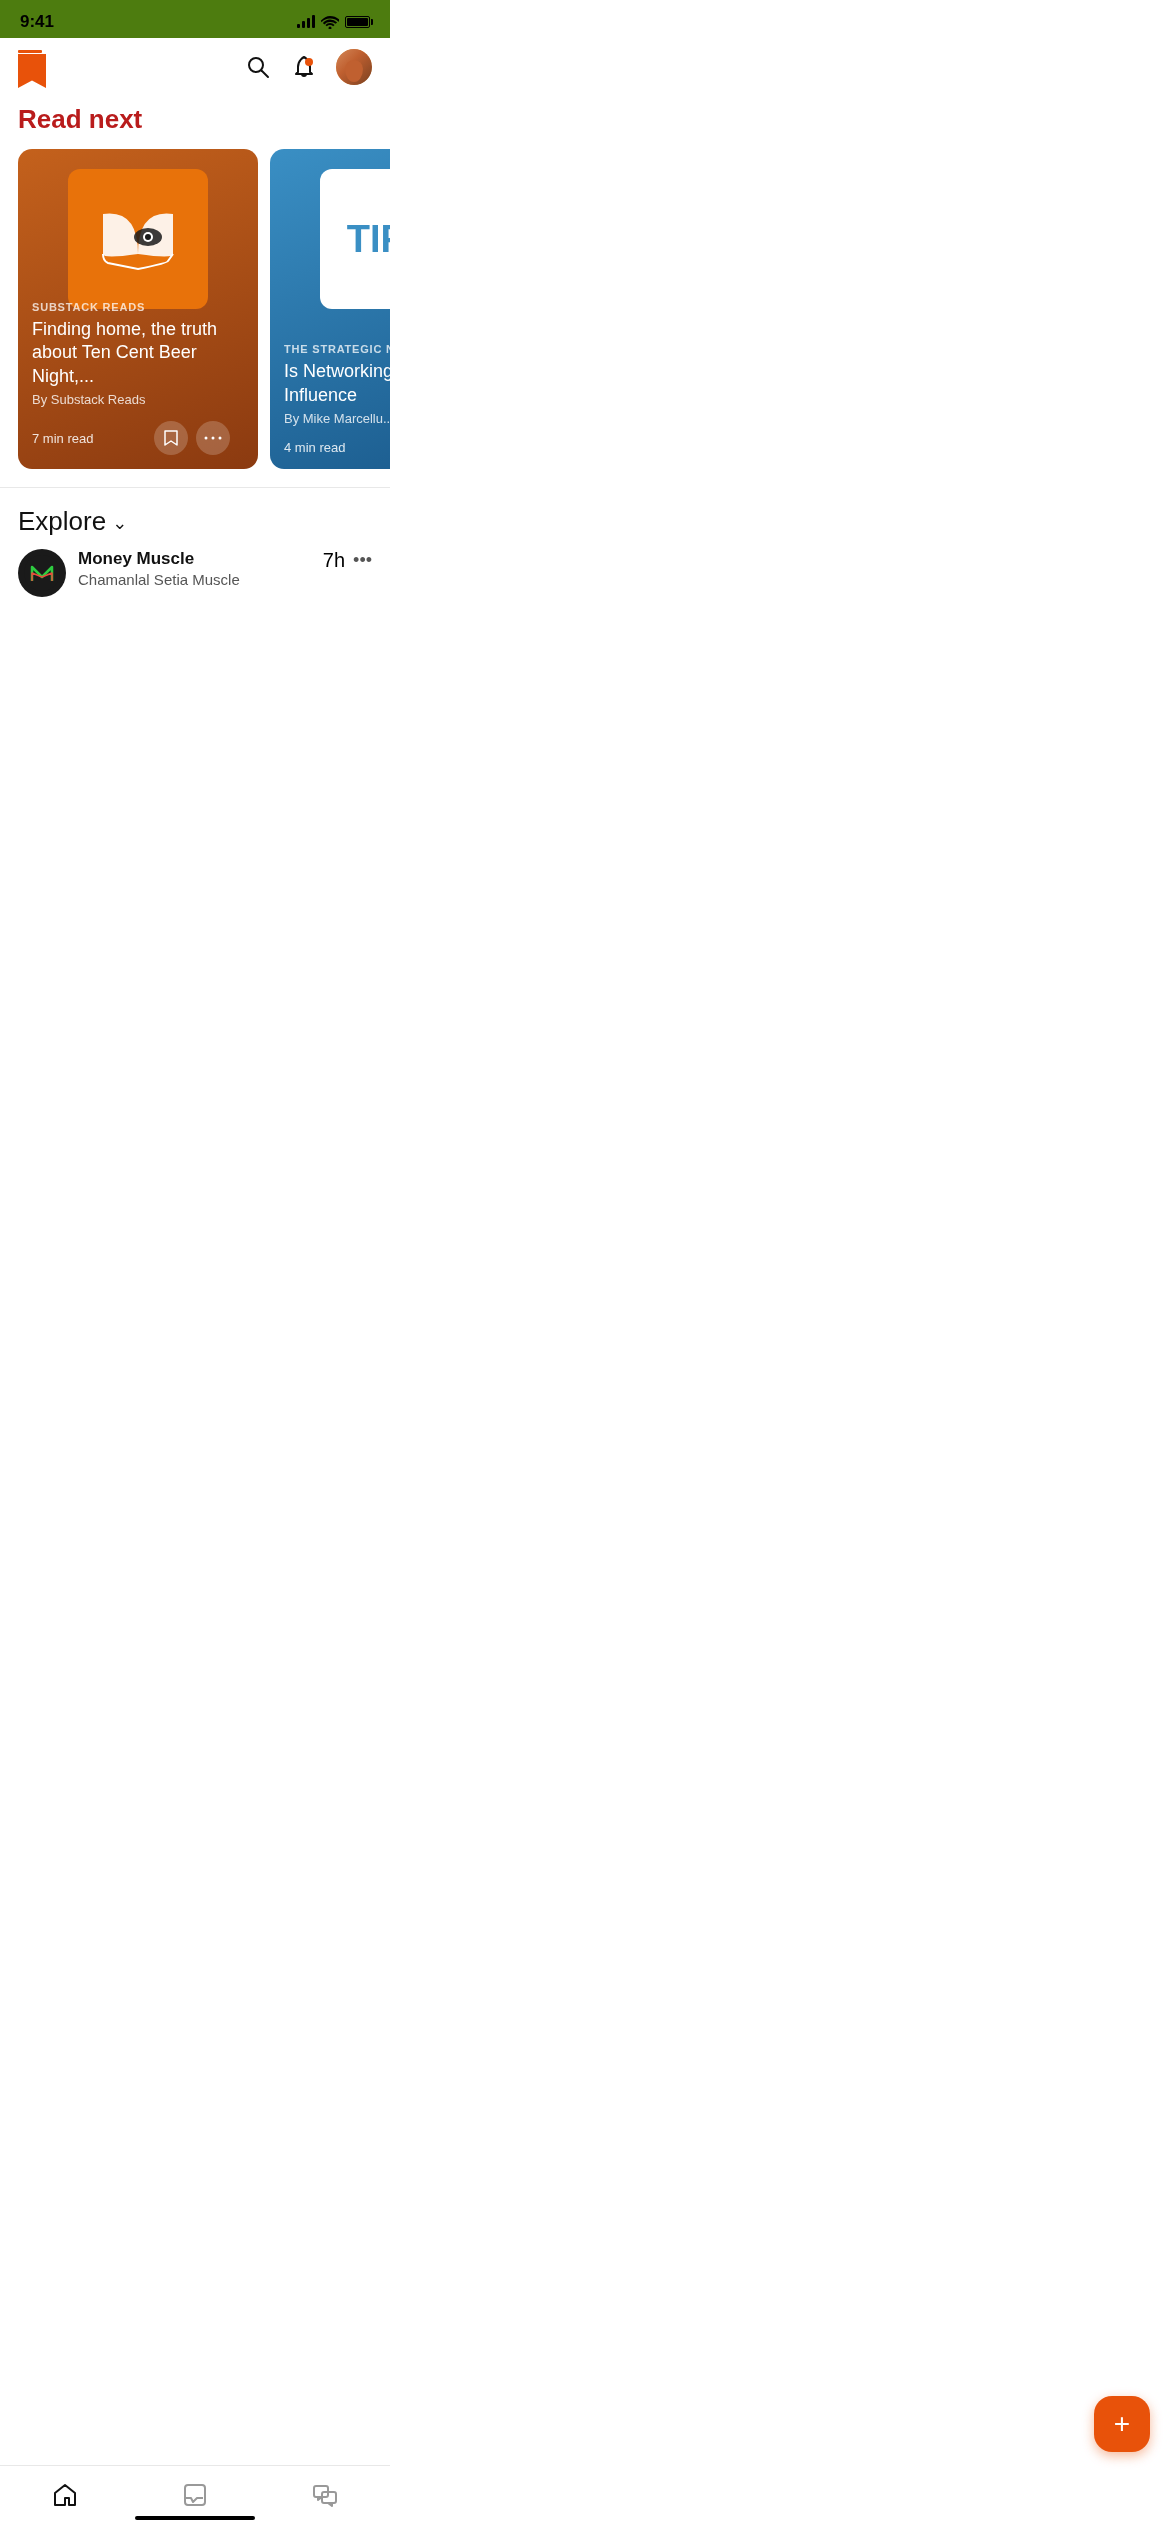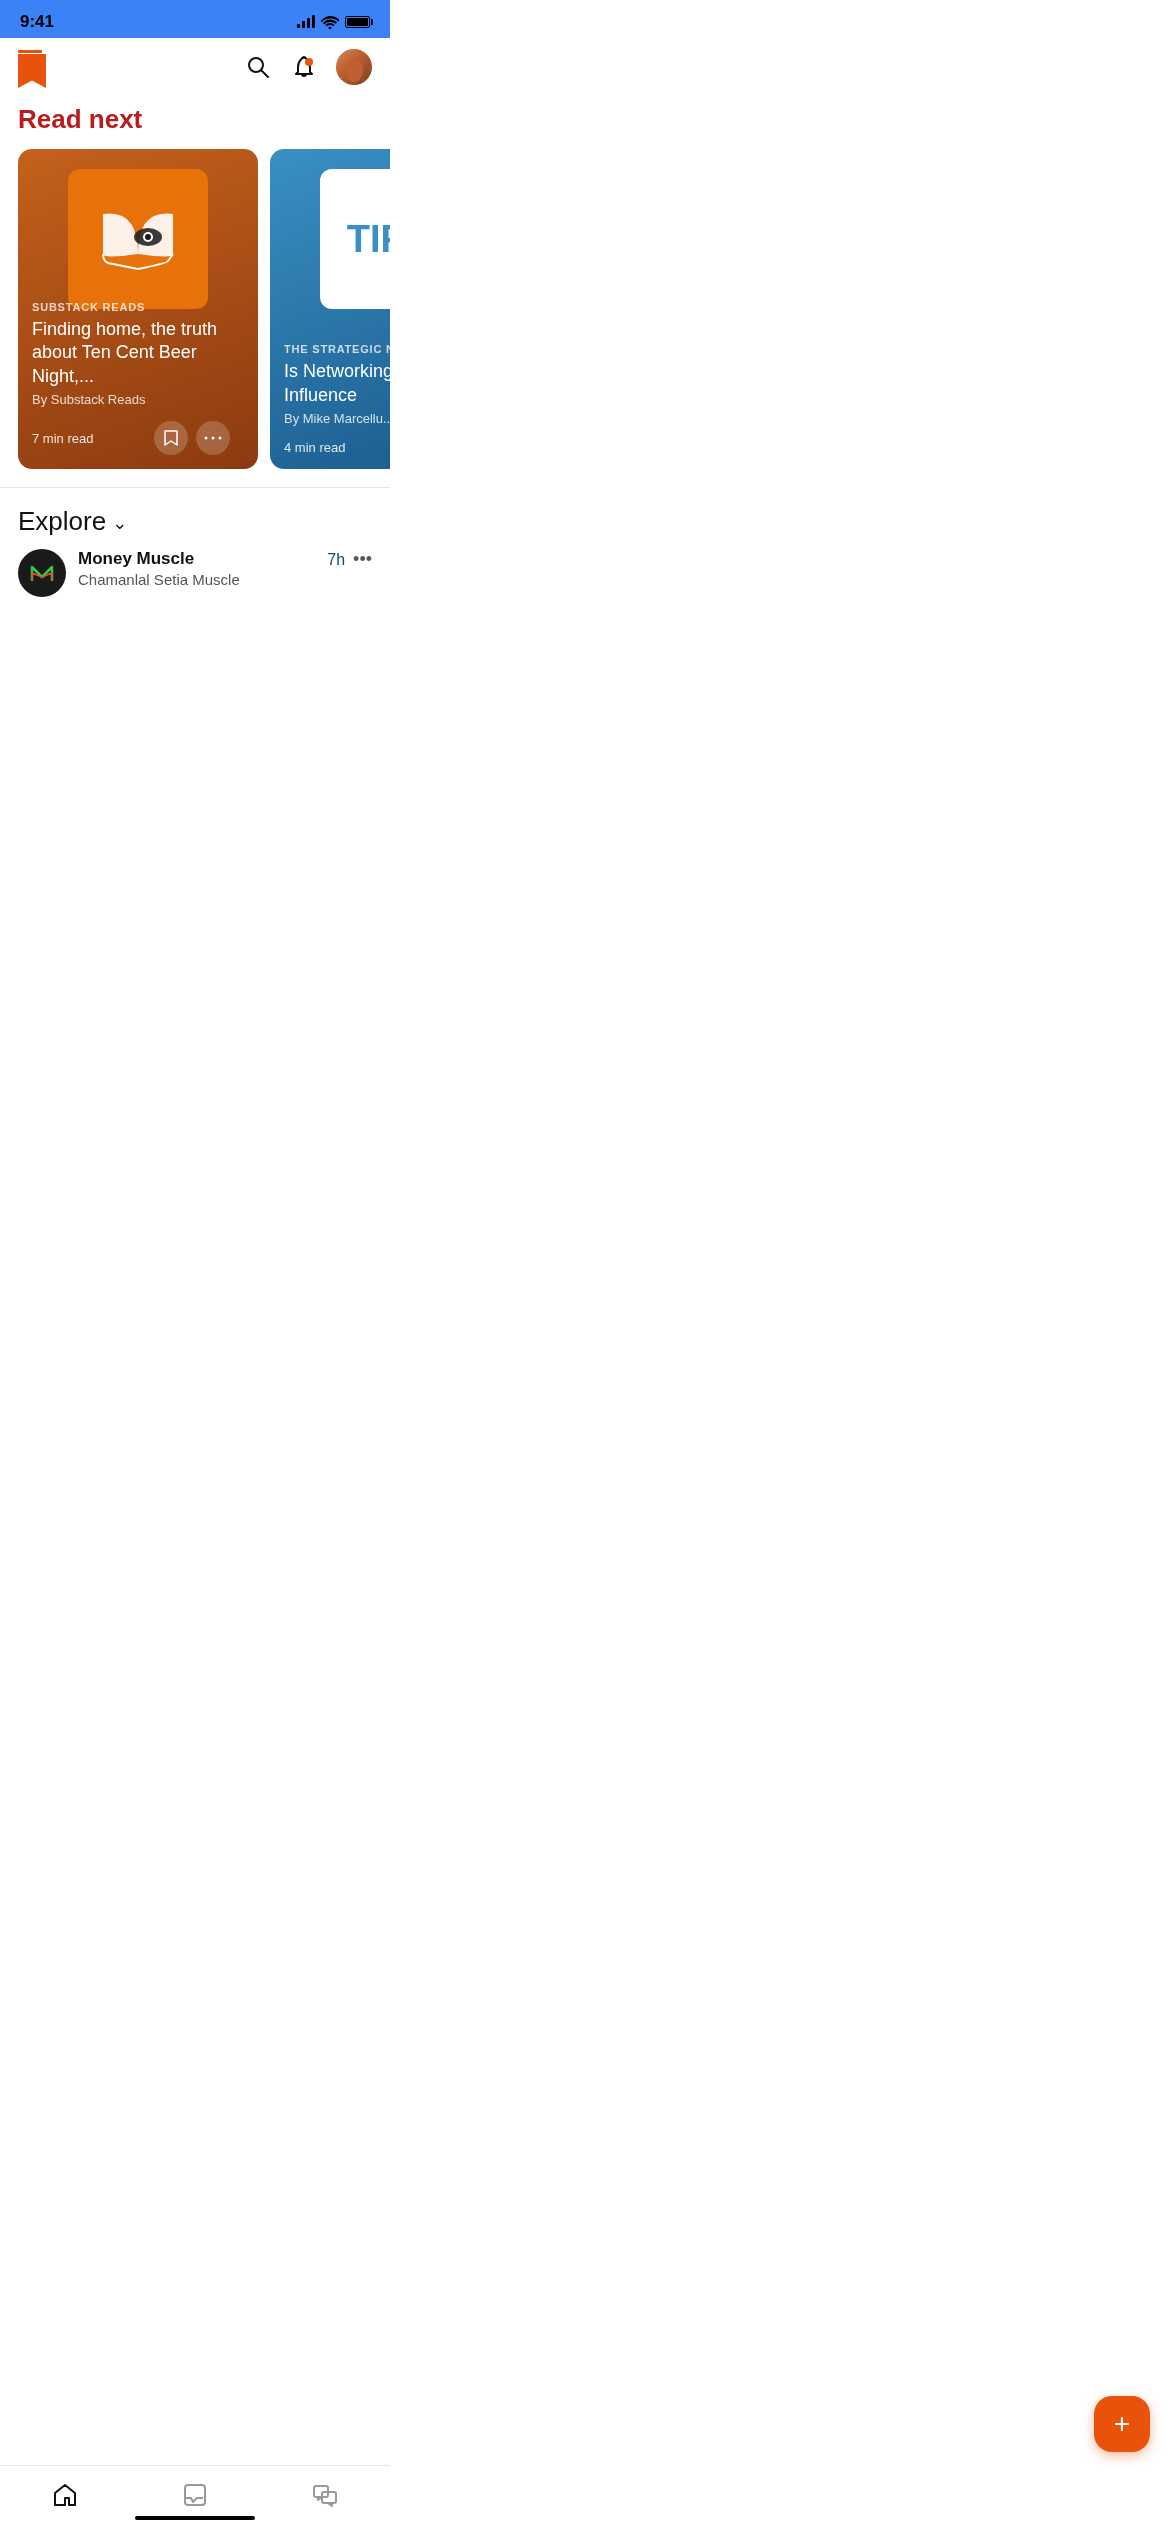--- a/index.html
+++ b/index.html
@@ -12,21 +12,21 @@
       overflow-x: hidden;
       position: relative;
     }
 
     
     .status-bar {
       display: flex;
       justify-content: space-between;
       align-items: center;
       padding: 12px 20px 6px;
-      background: #3b82f6;
+      background: #4d7c0f;
     }
     .status-time {
       font-size: 17px;
       font-weight: 600;
       color: #000;
     }
     .status-icons {
       display: flex;
       align-items: center;
       gap: 6px;
@@ -285,22 +285,22 @@
       font-size: 15px;
       color: #555;
       margin-top: 2px;
     }
     .post-time-menu {
       display: flex;
       align-items: center;
       gap: 8px;
     }
     .post-time {
-      font-size: 16px;
-      color: #0c4a6e;
+      font-size: 20px;
+      color: #000000;
     }
     .post-menu {
       font-size: 18px;
       color: #555;
       cursor: pointer;
     }
     .post-content {
       font-size: 16px;
       color: #222;
       line-height: 1.5;

